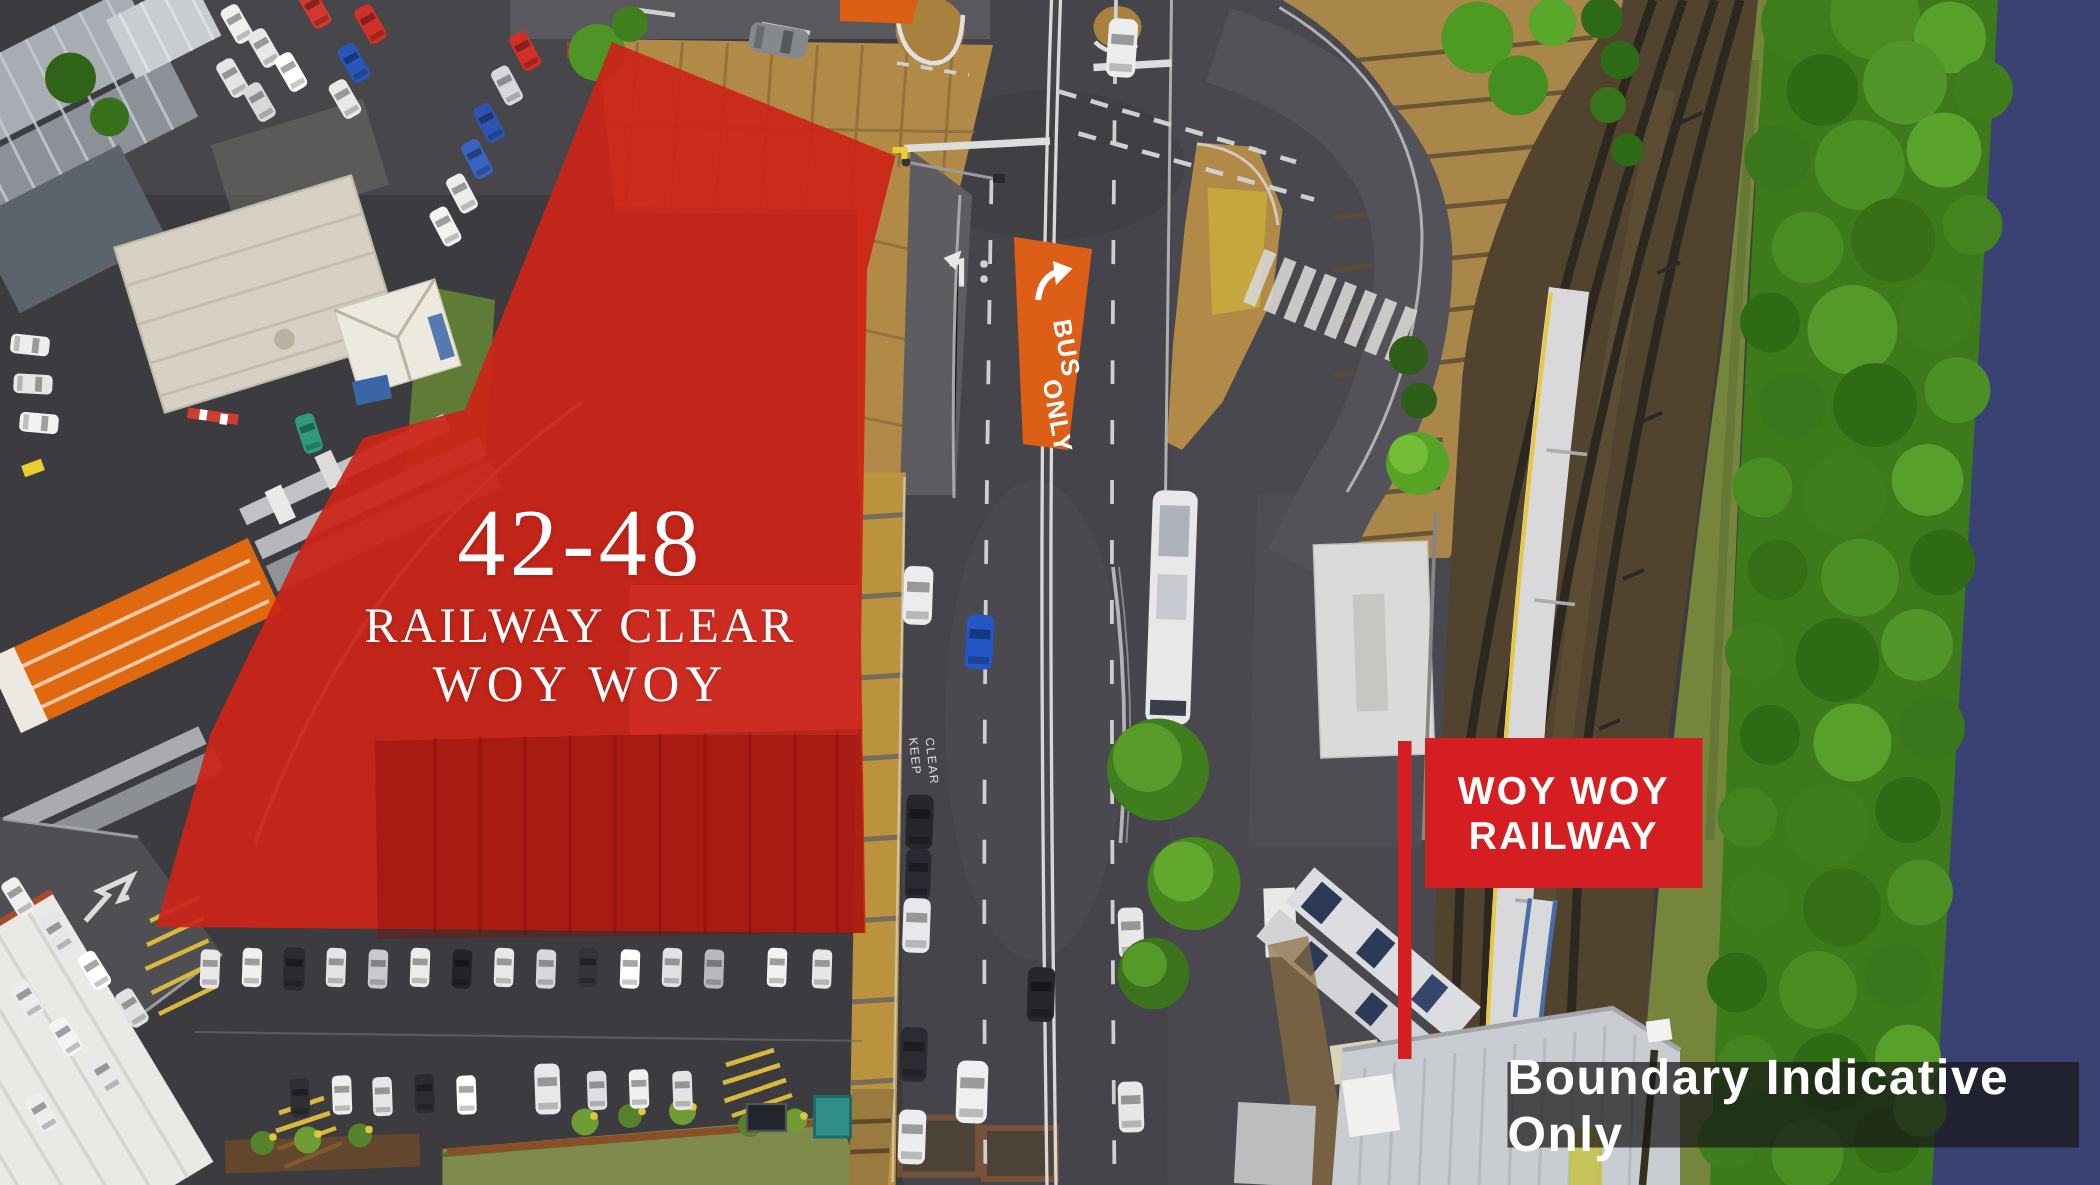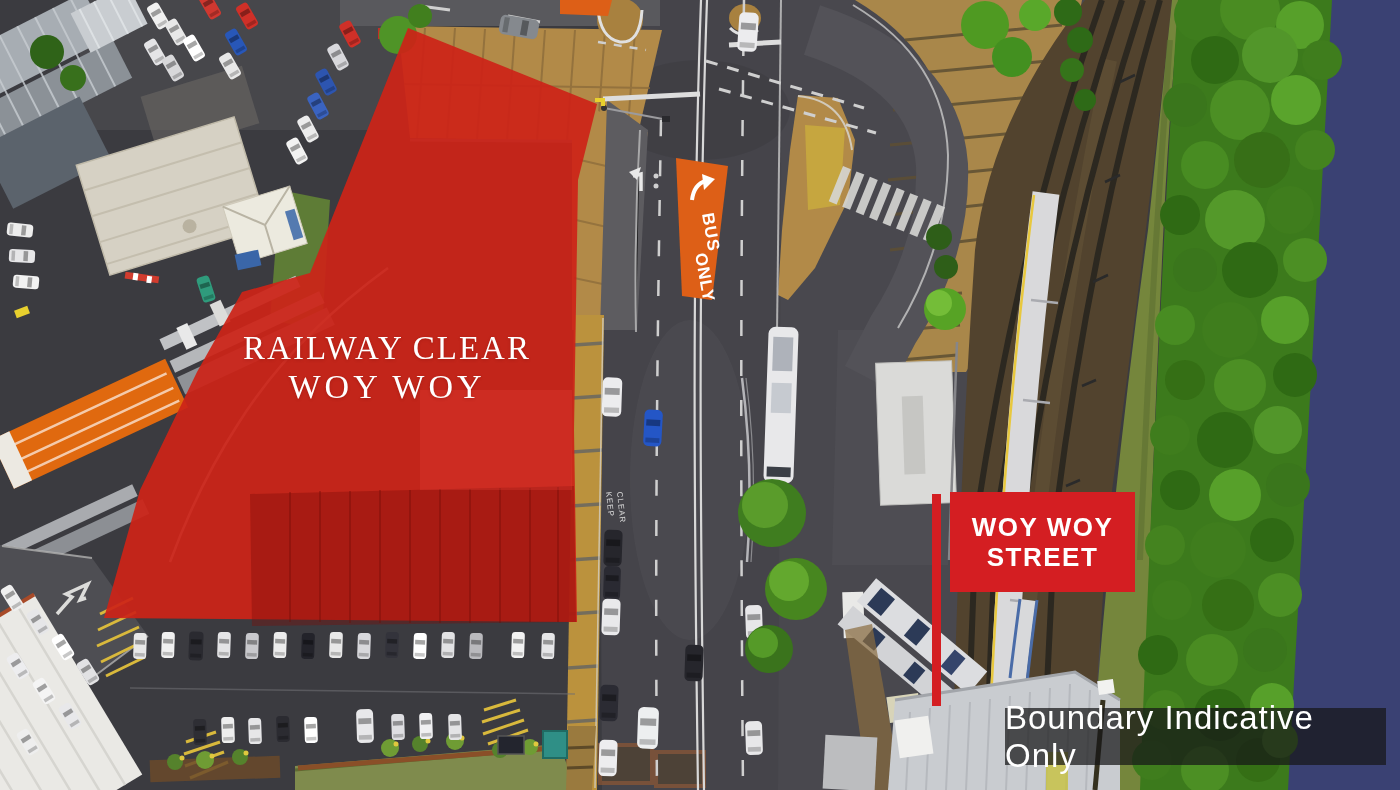--- a/index.html
+++ b/index.html
@@ -13,21 +13,21 @@
   .site-title .num{font-size:64px;line-height:70px;letter-spacing:3px;font-weight:500;}
   .site-title .street{font-size:33px;line-height:37px;letter-spacing:2px;margin-top:3px;font-weight:500;}
   .site-title .suburb{font-size:34px;line-height:38px;letter-spacing:4px;margin-top:1px;font-weight:500;}
   
   .station-box{position:absolute;left:950px;top:492px;width:185px;height:100px;background:#d41e22;
                display:flex;flex-direction:column;align-items:center;justify-content:center;
                color:#fff;font-weight:bold;font-size:26px;line-height:30px;letter-spacing:1.5px;}
   
   .disclaimer{position:absolute;left:1005px;top:708px;width:381px;height:57px;
               background:rgba(22,22,24,0.72);display:flex;align-items:center;justify-content:center;
-              color:#fff;font-size:33px;font-weight:400;letter-spacing:1px;}
+              color:#fff;font-size:33px;font-weight:700;letter-spacing:1px;}
 </style>
 </head>
 <body>
 
 <div class="stage">
 <svg width="1400" height="790" viewBox="0 0 1400 790">
   <defs>
     <g id="car">
       <rect x="-6.5" y="-13" width="13" height="26" rx="3.5"></rect>
       <rect x="-5" y="-6" width="10" height="4.5" fill="rgba(0,0,0,0.35)"></rect>
@@ -462,25 +462,26 @@
     <g stroke="#6d0b07" stroke-width="2" opacity="0.35">
       <path d="M 290,492 L 290,622 M 320,491 L 320,622 M 350,491 L 350,623 M 380,490 L 380,623 M 410,490 L 410,623 M 440,489 L 440,623 M 470,489 L 470,623 M 500,488 L 500,623 M 530,488 L 530,622 M 558,487 L 558,622"></path>
     </g>
     <rect x="420" y="390" width="152" height="100" fill="#e84038" opacity="0.28"></rect>
   </g>
 
   <rect x="932" y="494" width="9" height="212" fill="#d41e22"></rect>
 </svg>
 
   <div class="site-title">
+    <div class="num">42-48</div>
     <div class="street">RAILWAY CLEAR</div>
     <div class="suburb">WOY WOY</div>
   </div>
 
   <div class="station-box">
     <div>WOY WOY</div>
-    <div>STREET</div>
+    <div>RAILWAY</div>
   </div>
 
   <div class="disclaimer">
     <span>Boundary Indicative Only</span>
   </div>
 </div>
 
 </body></html>

